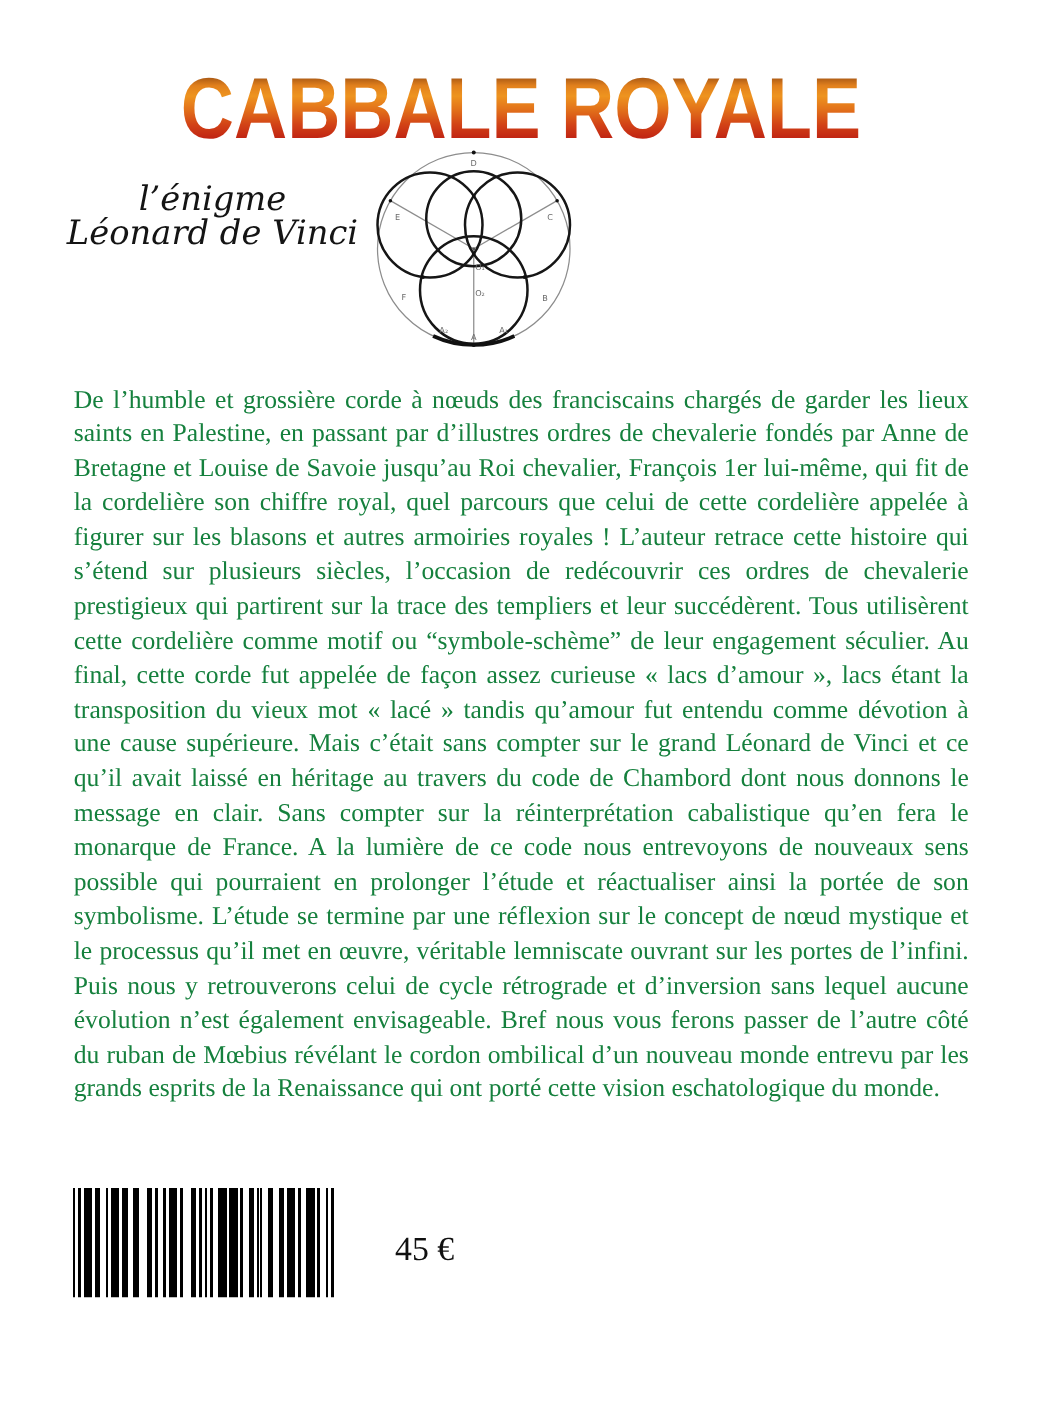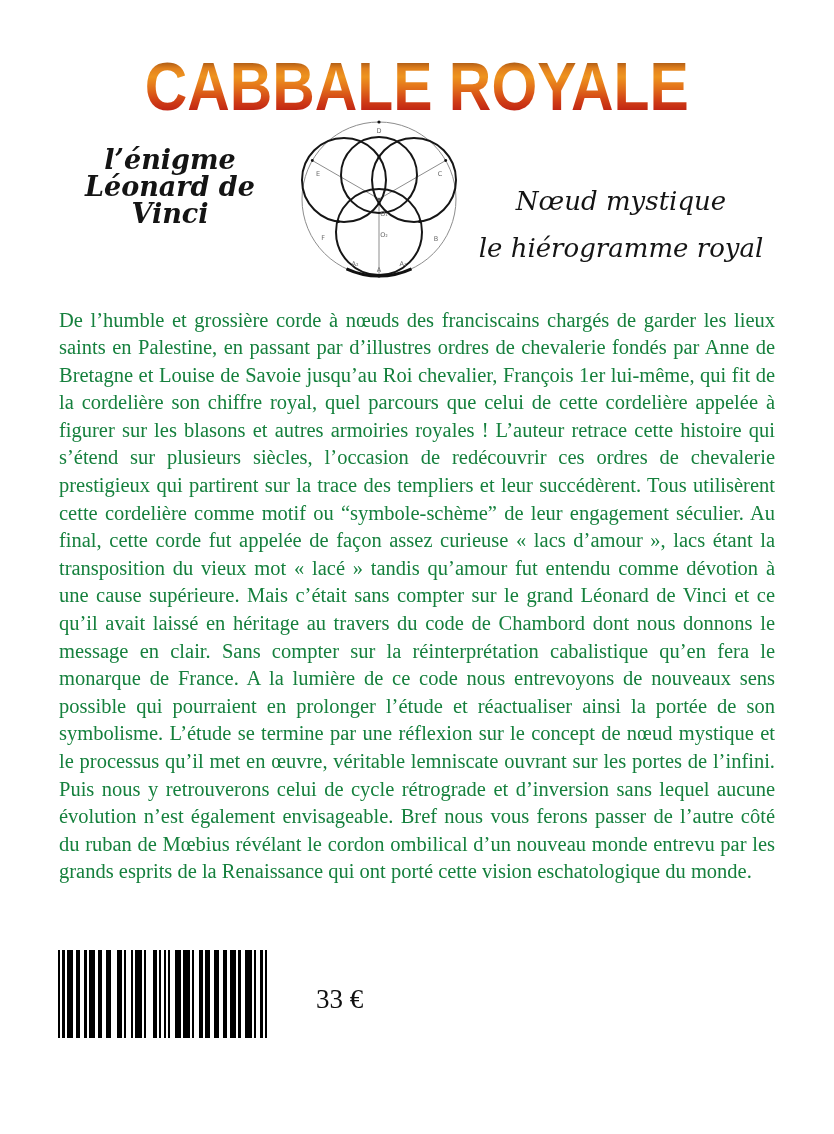--- a/index.html
+++ b/index.html
@@ -15,21 +15,21 @@
     font-weight:900;font-size:64px;letter-spacing:0px;line-height:1;
     transform:scaleX(0.92) scaleY(1.08);transform-origin:center top;
     background:linear-gradient(180deg,
       #2c0c04 0%, #7e3a0e 7%, #e2811d 24%, #ee941f 36%,
       #e2701a 52%, #d14016 70%, #c02413 85%, #b71d0f 100%);
     -webkit-background-clip:text;background-clip:text;
     color:transparent;-webkit-text-fill-color:transparent;
   }
   
   .script{font-family:"DejaVu Serif",serif;font-style:italic;color:#141414;}
-  .caption-left{position:absolute;left:52px;top:146px;width:236px;text-align:center;font-weight:bold;}
+  .caption-left{position:absolute;left:52px;top:146px;width:236px;text-align:center;}
   .caption-left .l1{font-size:27px;line-height:1;}
   .caption-left .l2{font-size:27px;line-height:1;}
   .caption-right{position:absolute;left:478px;top:188px;width:286px;text-align:center;}
   .caption-right .l1{font-size:26px;line-height:1;}
   .caption-right .l2{font-size:26px;line-height:1;margin-top:21px;}
   
   .diagram{position:absolute;left:299px;top:118px;width:160px;height:162px;}
   
   .body-text{
     position:absolute;left:59px;top:286px;width:716px;
@@ -90,24 +90,20 @@
           <text x="137" y="123">B</text>
           <text x="80" y="154">A</text>
           <text x="56" y="148">A₂</text>
           <text x="104" y="148">A₁</text>
           <text x="85" y="98">O₁</text>
           <text x="85" y="119">O₂</text>
         </g>
     </svg>
   </div>
 
-  <div class="caption-right script">
-    <div class="l1">Nœud mystique</div>
-    <div class="l2">le hiérogramme royal</div>
-  </div>
 
   <p class="body-text">De l’humble et grossière corde à nœuds des franciscains chargés de garder les lieux saints en Palestine, en passant par d’illustres ordres de chevalerie fondés par Anne de Bretagne et Louise de Savoie jusqu’au Roi chevalier, François 1er lui-même, qui fit de la cordelière son chiffre royal, quel parcours que celui de cette cordelière appelée à figurer sur les blasons et autres armoiries royales ! L’auteur retrace cette histoire qui s’étend sur plusieurs siècles, l’occasion de redécouvrir ces ordres de chevalerie prestigieux qui partirent sur la trace des templiers et leur succédèrent. Tous utilisèrent cette cordelière comme motif ou “symbole-schème” de leur engagement séculier. Au final, cette corde fut appelée de façon assez curieuse « lacs d’amour », lacs étant la transposition du vieux mot « lacé » tandis qu’amour fut entendu comme dévotion à une cause supérieure. Mais c’était sans compter sur le grand Léonard de Vinci et ce qu’il avait laissé en héritage au travers du code de Chambord dont nous donnons le message en clair. Sans compter sur la réinterprétation cabalistique qu’en fera le monarque de France. A la lumière de ce code nous entrevoyons de nouveaux sens possible qui pourraient en prolonger l’étude et réactualiser ainsi la portée de son symbolisme. L’étude se termine par une réflexion sur le concept de nœud mystique et le processus qu’il met en œuvre, véritable lemniscate ouvrant sur les portes de l’infini. Puis nous y retrouverons celui de cycle rétrograde et d’inversion sans lequel aucune évolution n’est également envisageable. Bref nous vous ferons passer de l’autre côté du ruban de Mœbius révélant le cordon ombilical d’un nouveau monde entrevu par les grands esprits de la Renaissance qui ont porté cette vision eschatologique du monde.</p>
 
   <div class="barcode">
     <svg id="barcode-svg" width="240" height="116" viewBox="0 0 240 116" shape-rendering="crispEdges">
         <rect x="20.00" y="2" width="2.20" height="100" fill="#000"></rect>
         <rect x="24.40" y="2" width="2.20" height="100" fill="#000"></rect>
         <rect x="28.80" y="2" width="2.20" height="88" fill="#000"></rect>
         <rect x="31.00" y="2" width="2.20" height="88" fill="#000"></rect>
         <rect x="33.20" y="2" width="2.20" height="88" fill="#000"></rect>
@@ -158,15 +154,15 @@
         <rect x="211.40" y="2" width="2.20" height="88" fill="#000"></rect>
         <rect x="215.80" y="2" width="2.20" height="88" fill="#000"></rect>
         <rect x="222.40" y="2" width="2.20" height="100" fill="#000"></rect>
         <rect x="226.80" y="2" width="2.20" height="100" fill="#000"></rect>
         <text x="3" y="112" font-family="DejaVu Sans Mono, monospace" font-size="15" fill="#000">9</text>
         <text x="28.8" y="112" font-family="DejaVu Sans Mono, monospace" font-size="15" fill="#000" textLength="84" lengthAdjust="spacing">791094</text>
         <text x="132.2" y="112" font-family="DejaVu Sans Mono, monospace" font-size="15" fill="#000" textLength="84" lengthAdjust="spacing">592199</text>
       </svg>
   </div>
 
-  <div class="price">33 €</div>
+  <div class="price">45 €</div>
 
 </div>
 
 </body></html>

